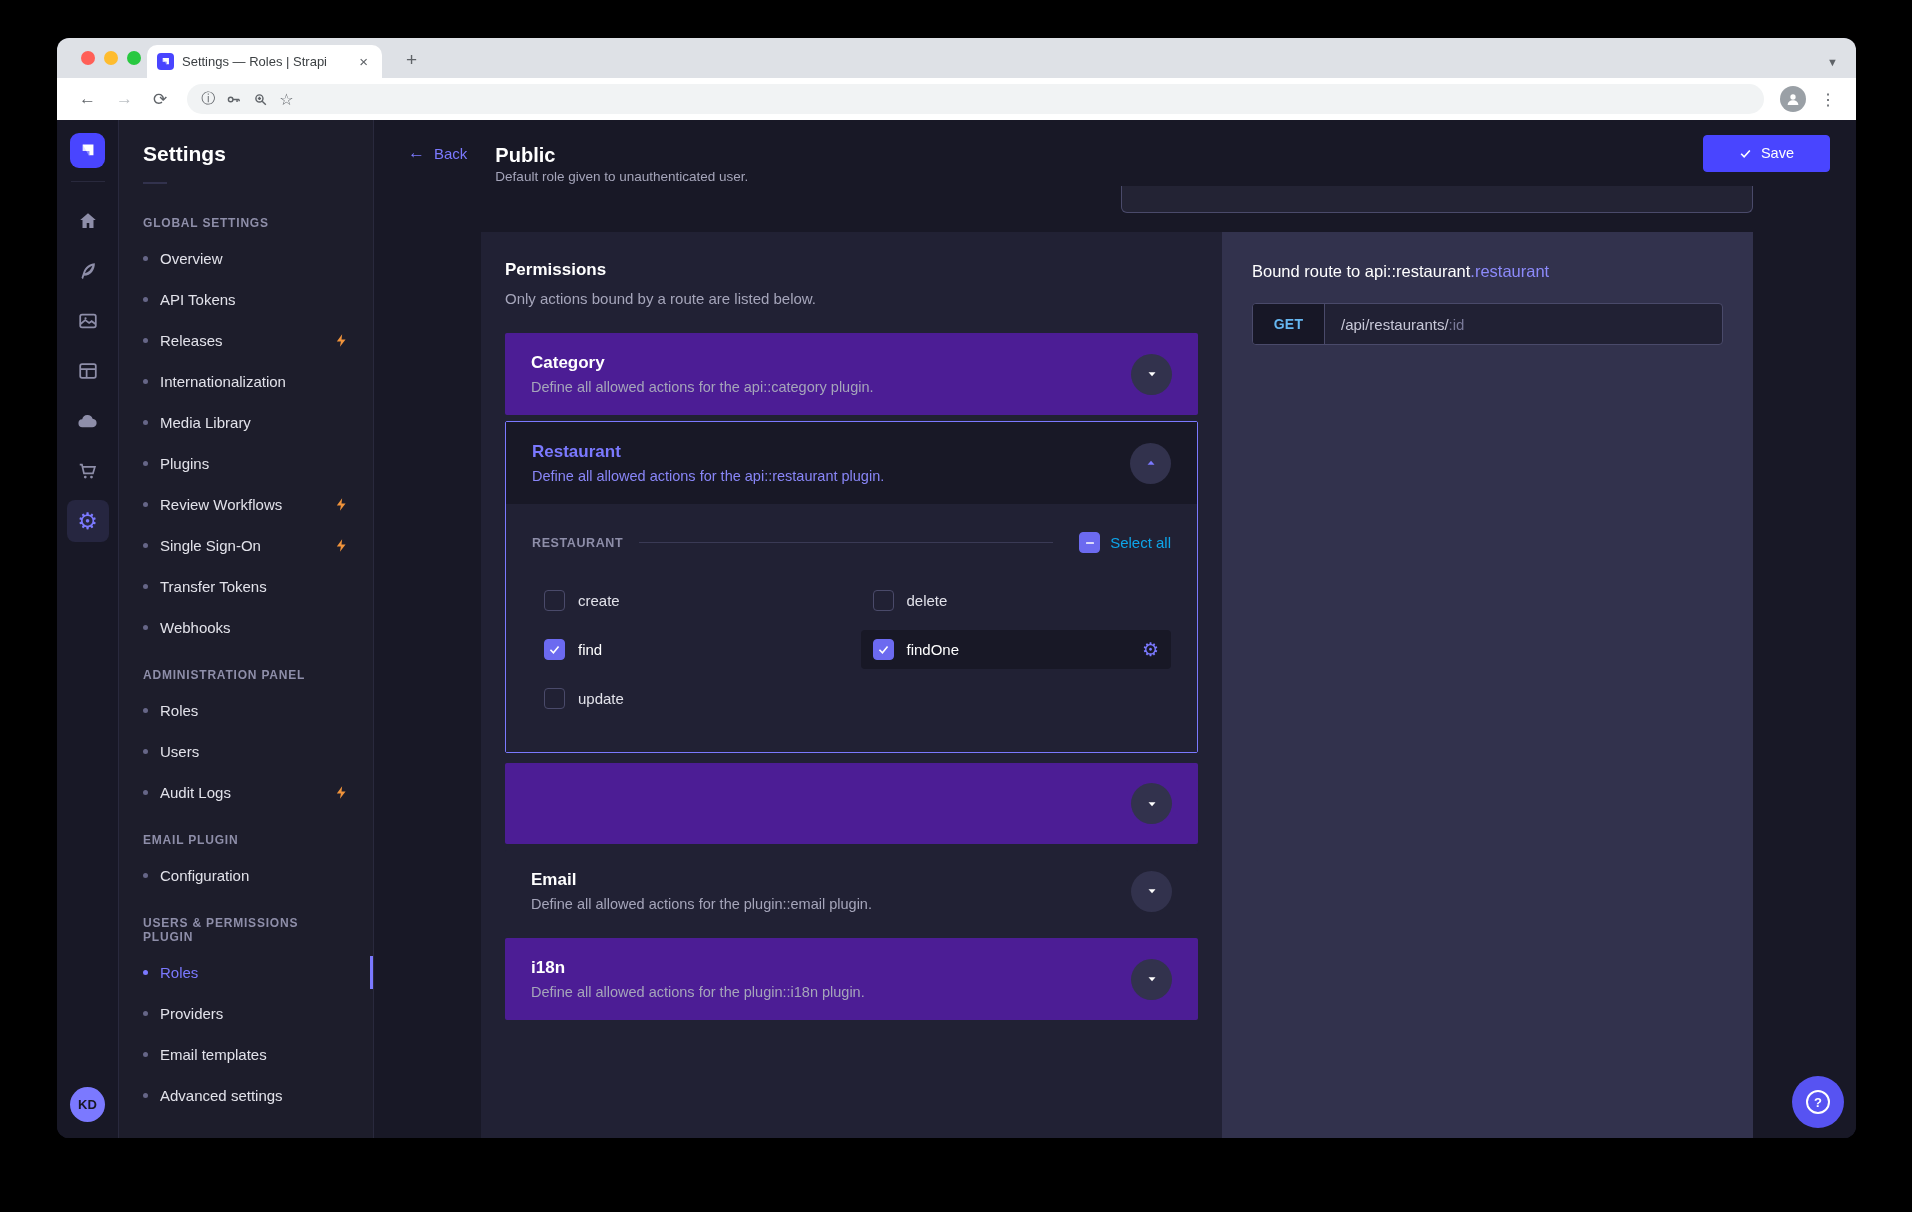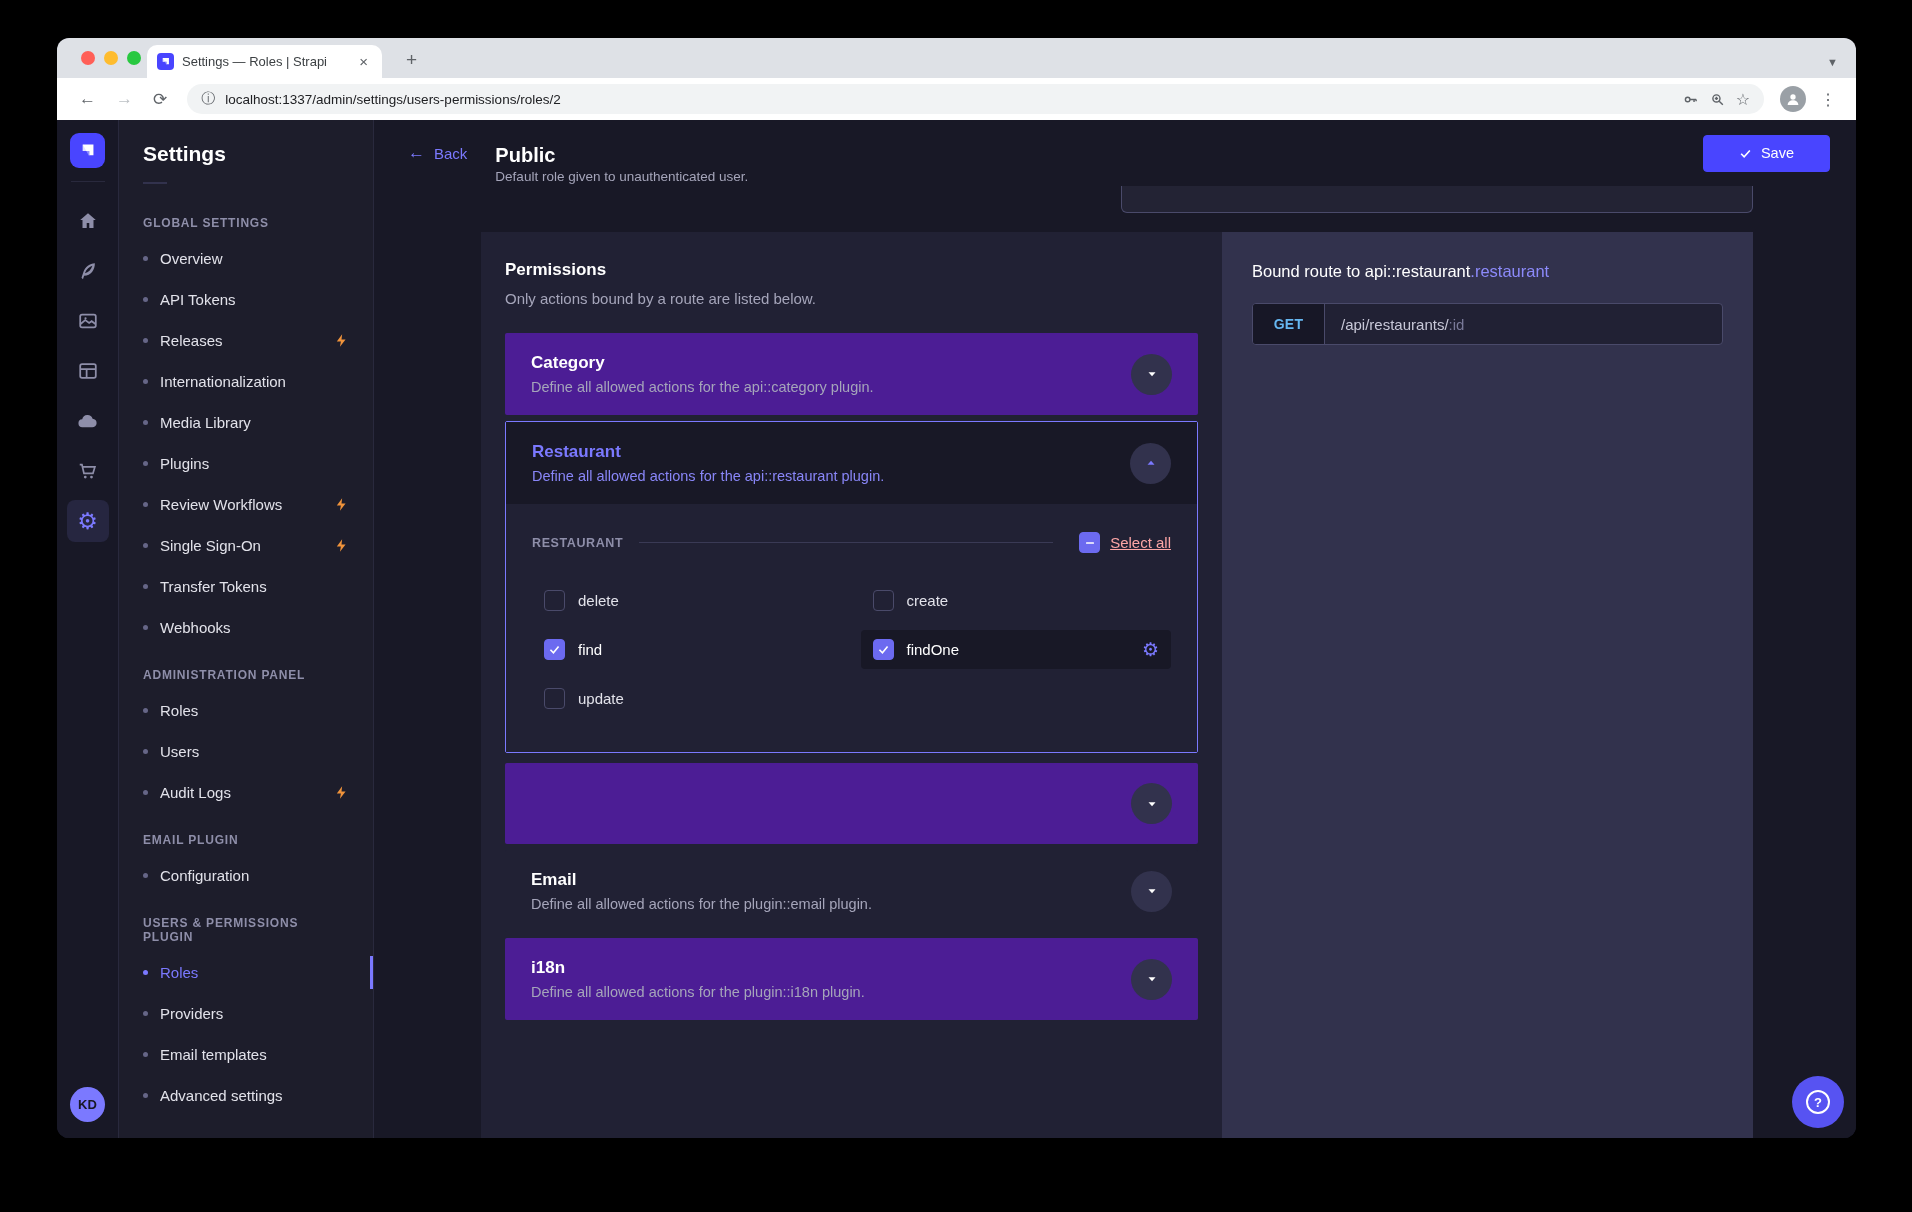--- a/index.html
+++ b/index.html
@@ -73,21 +73,21 @@
   .acc.sel { border:1px solid #7b79ff; margin:10px 0; }
   .acc.sel .acc-head { background:#181826; }
   .acc.sel .acc-tx h4 { color:#7b79ff; }
   .acc.sel .acc-tx p { color:#8986f8; }
   .chev { margin-left:auto; width:41px; height:41px; border-radius:50%; background:#32324d; display:flex; align-items:center; justify-content:center; flex:none; }
   .acc + .acc { margin-top:6px; }
   .acc-body { background:#212134; padding:28px 26px 34px; }
   .grp-row { display:flex; align-items:center; gap:16px; }
   .grp-label { color:#8e8ea9; font-size:12.5px; font-weight:600; letter-spacing:.6px; flex:none; }
   .grp-line { flex:1; height:1px; background:#3a3a55; }
-  .selall { display:flex; align-items:center; gap:10px; color:#fca5a5; font-size:15px; flex:none; margin-left:10px;text-decoration:underline; }
+  .selall { display:flex; align-items:center; gap:10px; color:#0ea5e9; font-size:15px; flex:none; margin-left:10px; }
   .cb { width:21px; height:21px; border-radius:4px; border:1px solid #4a4a6a; background:transparent; flex:none;
         display:flex; align-items:center; justify-content:center; }
   .cb.checked, .cb.ind { background:#6c6af0; border-color:#6c6af0; }
   .cbgrid { margin-top:28px; display:grid; grid-template-columns:1fr 1fr; column-gap:18px; row-gap:10px; }
   .cbrow { display:flex; align-items:center; gap:13px; padding:9px 12px; color:#e2e2ea; font-size:15px; border-radius:4px; }
   .cbrow.pill { background:#181826; }
   .gear { margin-left:auto; color:#7b79ff; font-size:19px; line-height:1; }
   .route-panel { flex:1; background:#32324d; padding:30px 30px; }
   .route-title { font-size:16.5px; font-weight:500; color:#fff; }
   .route-title .purple { color:#8c8afa; }
@@ -125,21 +125,20 @@
     <span class="newtab">+</span>
     <span class="tabsearch">▼</span>
   </div>
 
   <div class="toolbar">
     <span class="navbtn">←</span>
     <span class="navbtn disabled">→</span>
     <span class="navbtn">⟳</span>
     <div class="omnibox">
       <span class="omni-ic" style="font-size:14px;">ⓘ</span>
-      <span class="url">localhost:1337/admin/settings/users-permissions/roles/2</span>
       <span class="omni-ic">
         <svg width="17" height="17" viewBox="0 0 24 24" fill="none" stroke="#5f6368" stroke-width="2">
             <circle cx="8" cy="12" r="3.2"></circle>
             <path d="M11.2 12H20M17 12v3.4M20 12v2.4"></path>
           </svg>
       </span>
       <span class="omni-ic">
         <svg width="17" height="17" viewBox="0 0 24 24" fill="none" stroke="#5f6368" stroke-width="2">
             <circle cx="10.5" cy="10.5" r="5"></circle>
             <path d="M14.4 14.4 19.5 19.5M10.5 8.2v4.6M8.2 10.5h4.6"></path>
@@ -373,25 +372,25 @@
                         <svg width="12" height="12" viewBox="0 0 24 24">
                           <rect x="4" y="10.4" width="16" height="3.2" rx="1.2" fill="#fff"></rect>
                         </svg>
                       </span>
                     <span>Select all</span>
                   </span>
                 </div>
                 <div class="cbgrid">
                   <div class="cbrow">
                     <span class="cb"></span>
-                    <span>delete</span>
+                    <span>create</span>
                   </div>
                   <div class="cbrow">
                     <span class="cb"></span>
-                    <span>create</span>
+                    <span>delete</span>
                   </div>
                   <div class="cbrow">
                     <span class="cb checked">
                         <svg width="13" height="13" viewBox="0 0 24 24" fill="none" stroke="#fff" stroke-width="3">
                           <path d="M4.5 12.5 10 18 19.5 6.5"></path>
                         </svg>
                       </span>
                     <span style="color:#fff">find</span>
                   </div>
                   <div class="cbrow pill">

